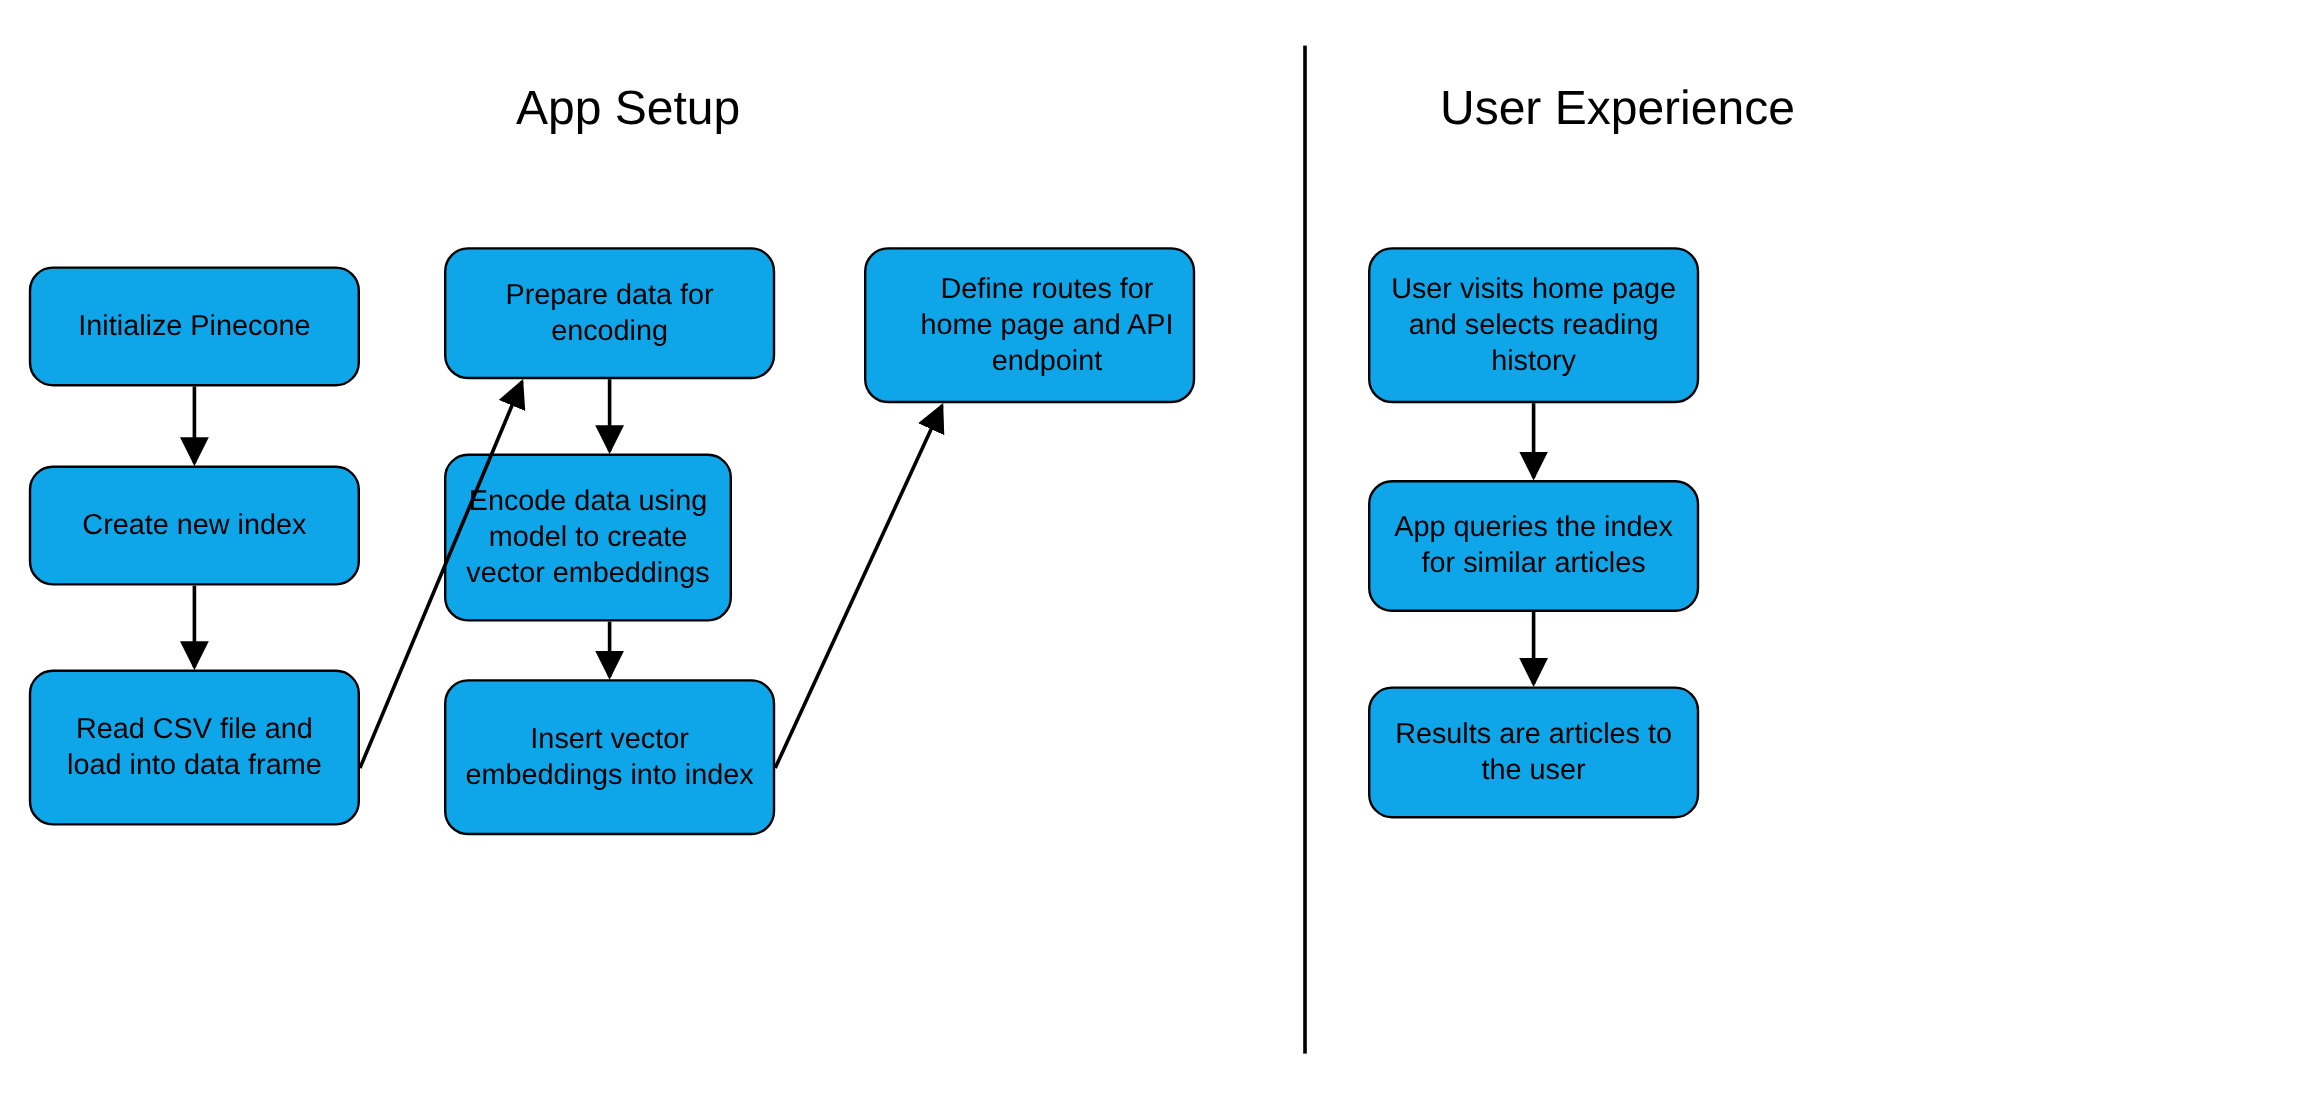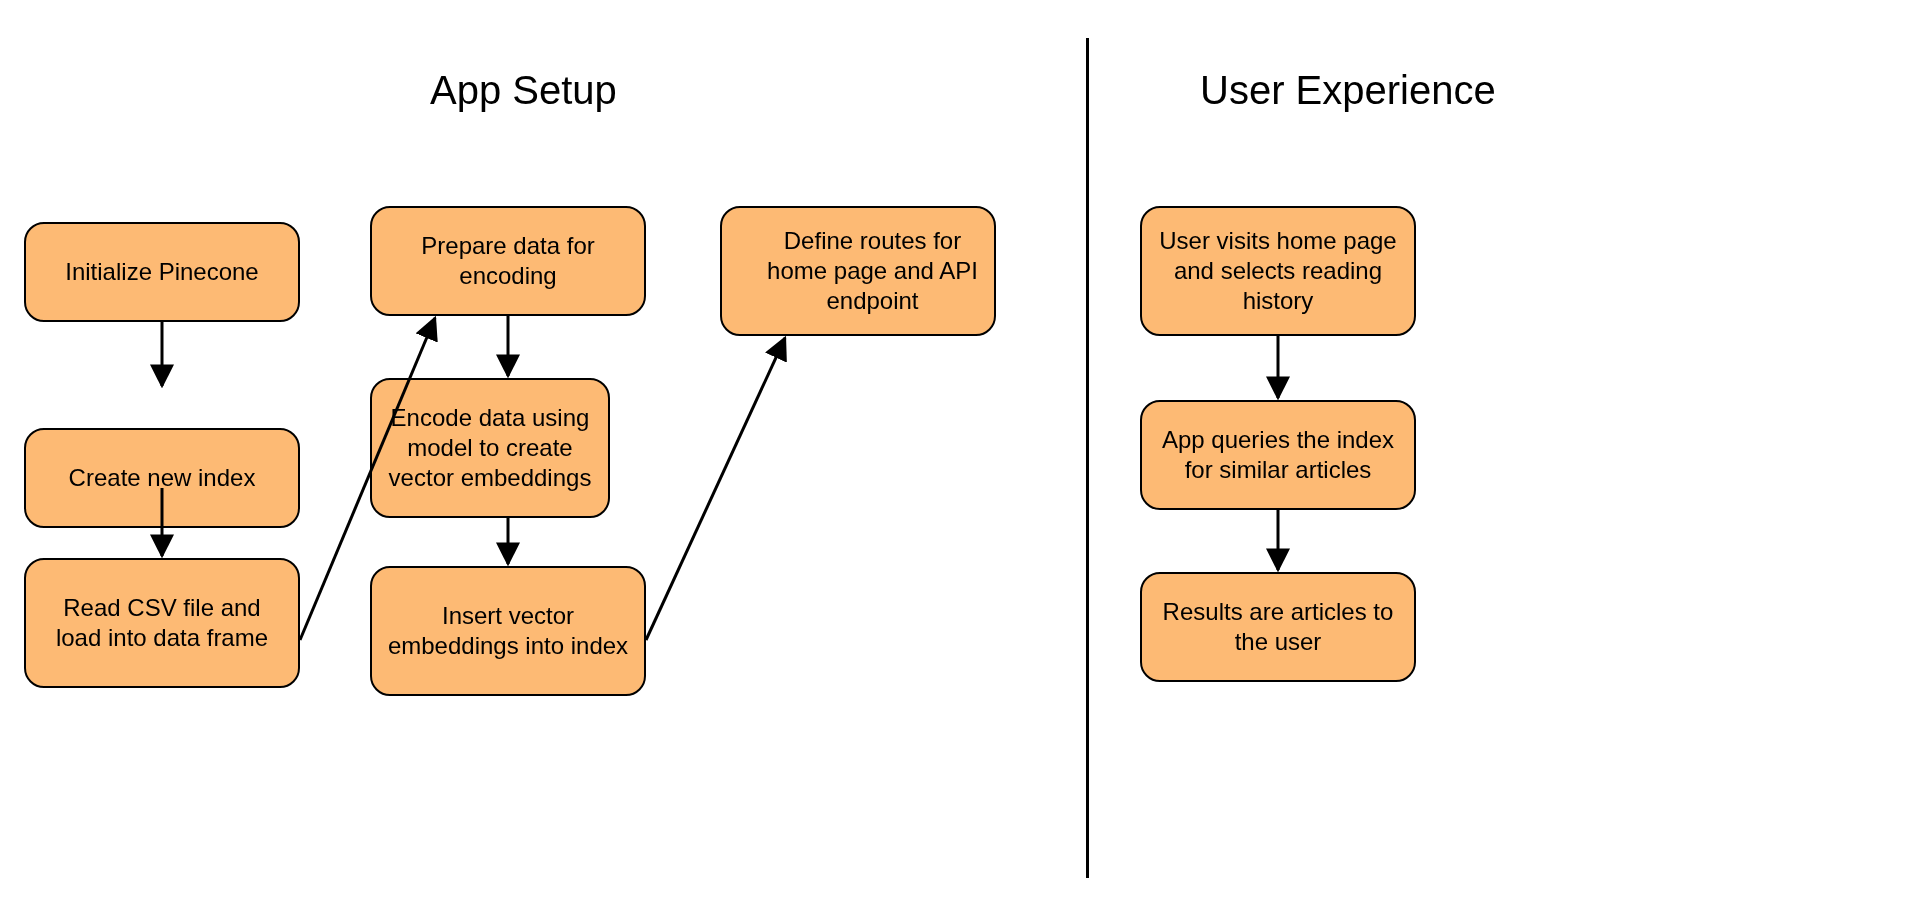--- a/index.html
+++ b/index.html
@@ -23,21 +23,21 @@
     border: 2px solid #000;
     border-radius: 20px;
     font-size: 24px;
     line-height: 1.25;
     text-align: center;
     display: flex;
     align-items: center;
     justify-content: center;
     padding: 6px 12px;
     box-sizing: border-box;
-    background: #fdba74;
+    background: #0ea5e9;
   }
   .divider {
     position: absolute;
     width: 0;
     border-left: 3px solid #000;
   }
   svg.connectors {
     position: absolute;
     left: 0;
     top: 0;
@@ -48,21 +48,21 @@
 </style>
 </head>
 <body>
 
 <div class="title" style="left:430px; top:68px;">App Setup</div>
 <div class="title" style="left:1200px; top:68px;">User Experience</div>
 
 <div class="divider" style="left:1086px; top:38px; height:840px;"></div>
 
 <div class="node" style="left:24px;  top:222px; width:276px; height:100px;">Initialize Pinecone</div>
-<div class="node" style="left:24px;  top:388px; width:276px; height:100px;margin-top:40px;">Create new index</div>
+<div class="node" style="left:24px;  top:388px; width:276px; height:100px;">Create new index</div>
 <div class="node" style="left:24px;  top:558px; width:276px; height:130px;">Read CSV file and load into data frame</div>
 
 <div class="node" style="left:370px; top:206px; width:276px; height:110px;">Prepare data for encoding</div>
 <div class="node" style="left:370px; top:378px; width:240px; height:140px;">Encode data using model to create vector embeddings</div>
 <div class="node" style="left:370px; top:566px; width:276px; height:130px;">Insert vector embeddings into index</div>
 
 <div class="node" style="left:720px; top:206px; width:276px; height:130px;padding-left:41px;">Define routes for home page and API endpoint</div>
 
 <div class="node" style="left:1140px; top:206px; width:276px; height:130px;">User visits home page and selects reading history</div>
 <div class="node" style="left:1140px; top:400px; width:276px; height:110px;">App queries the index for similar articles</div>

